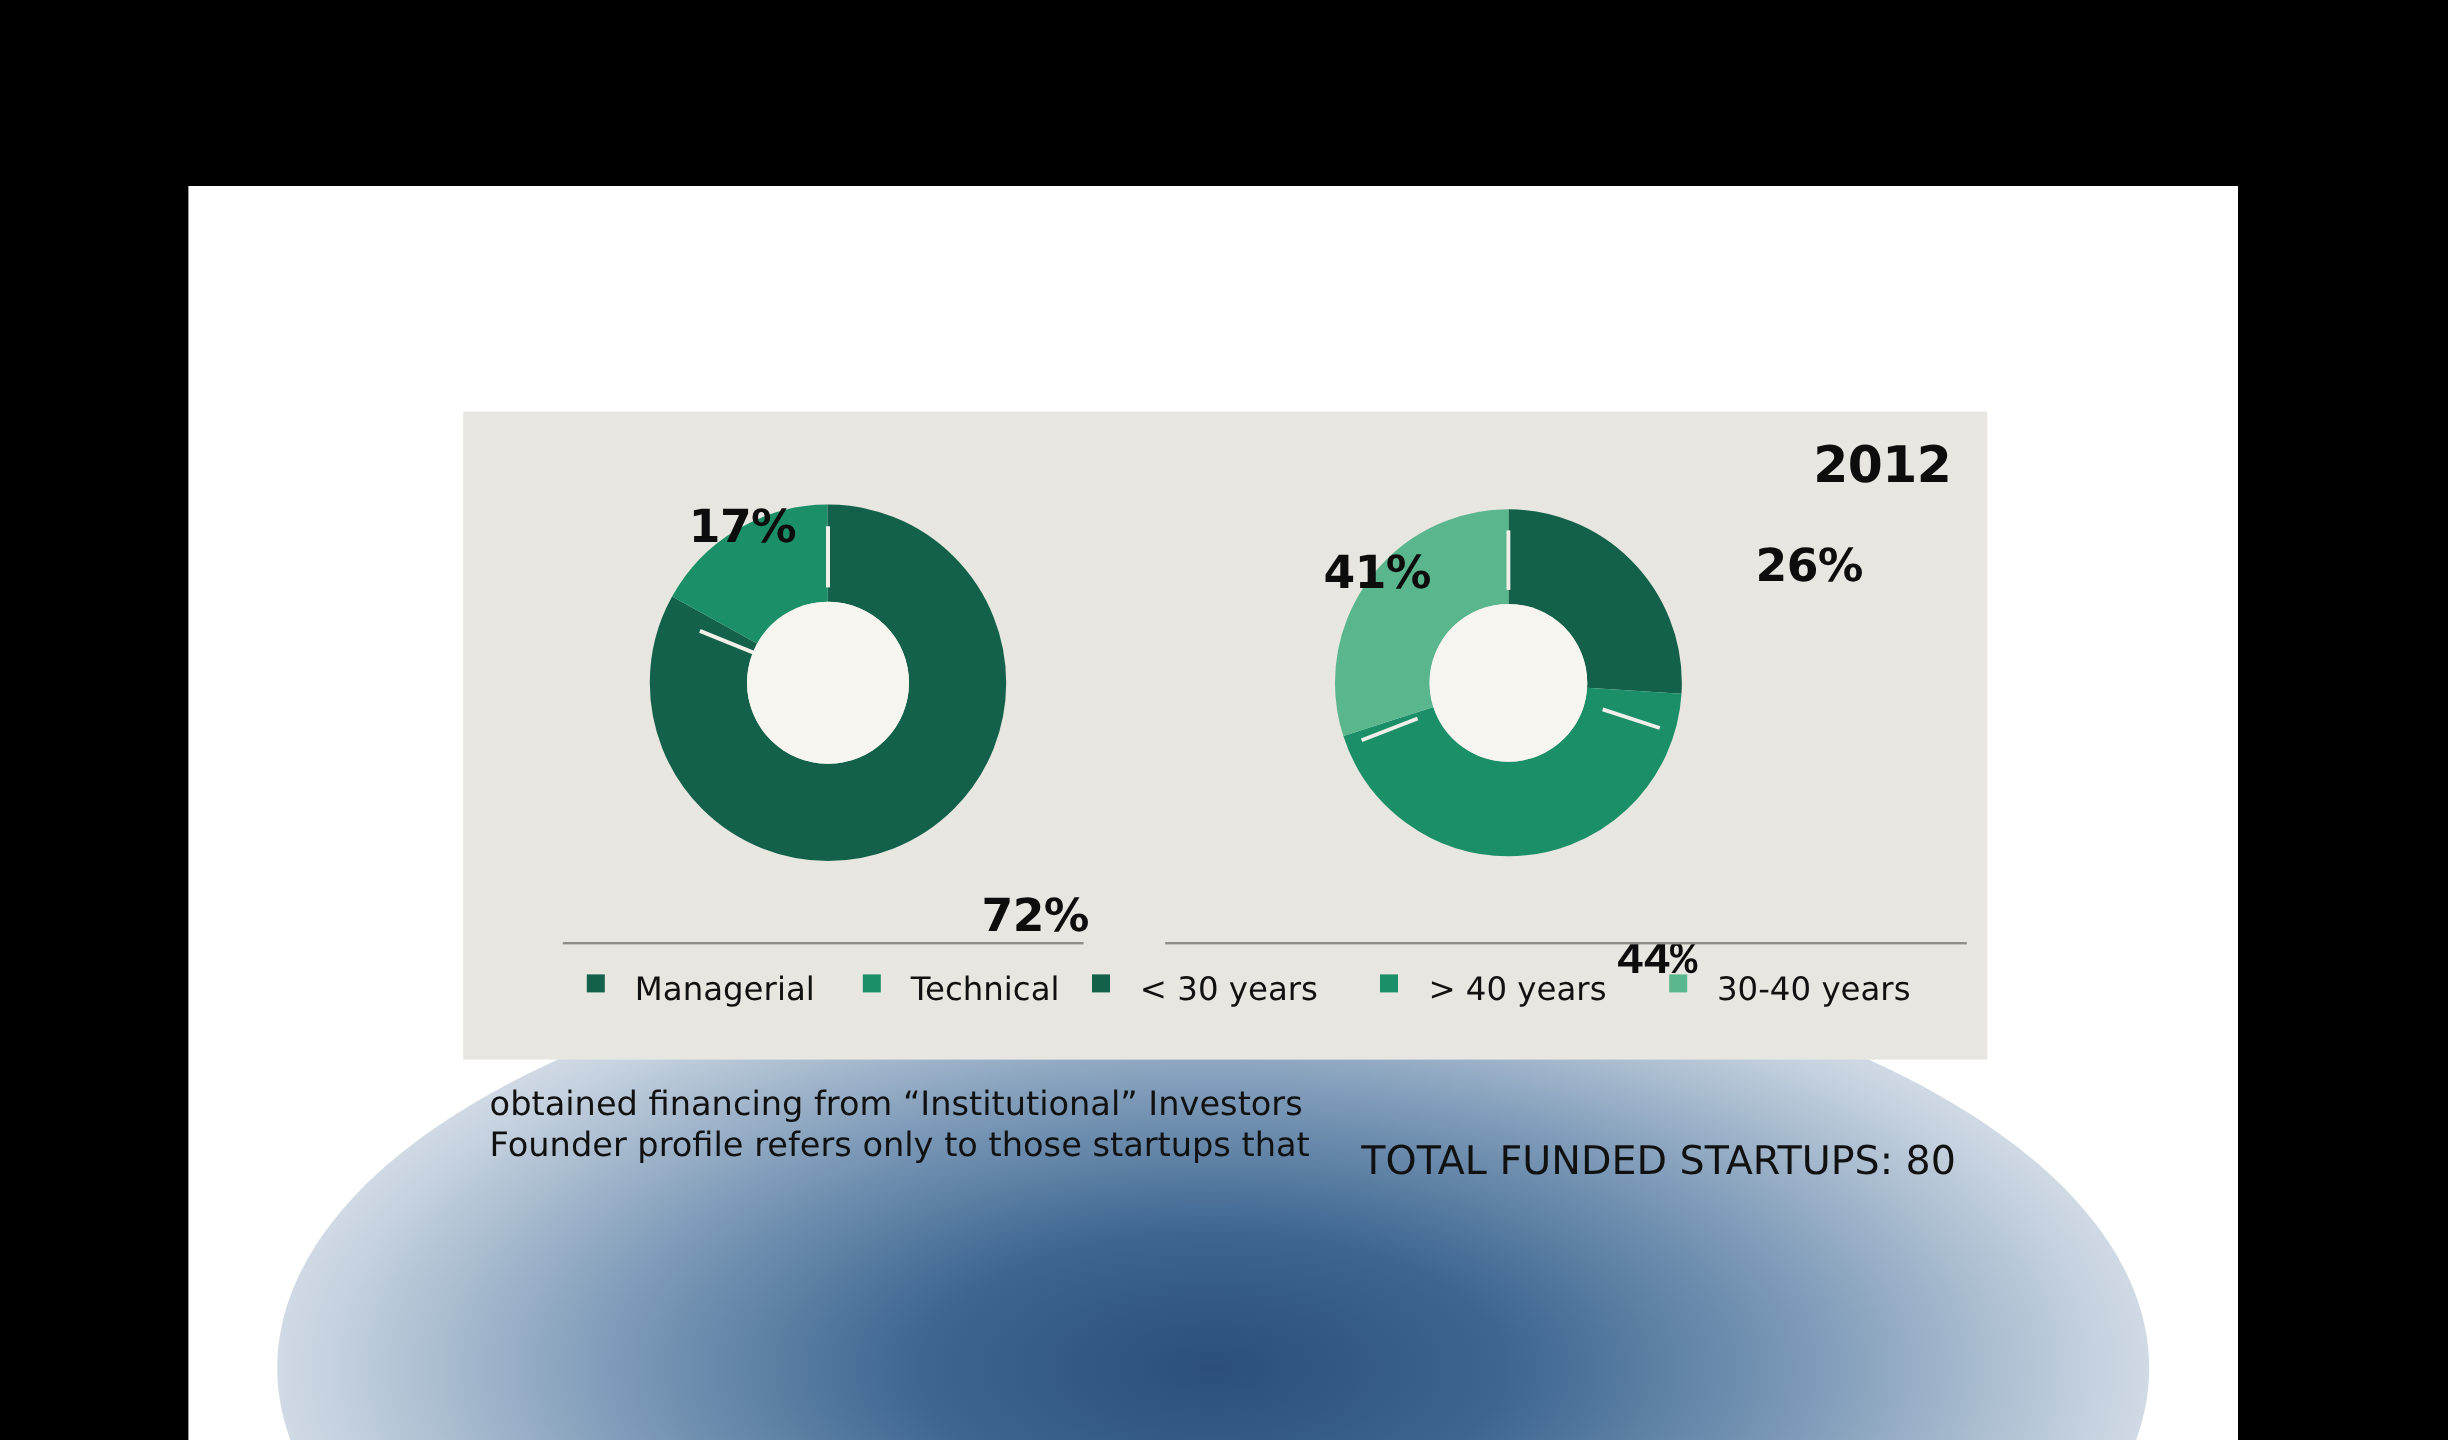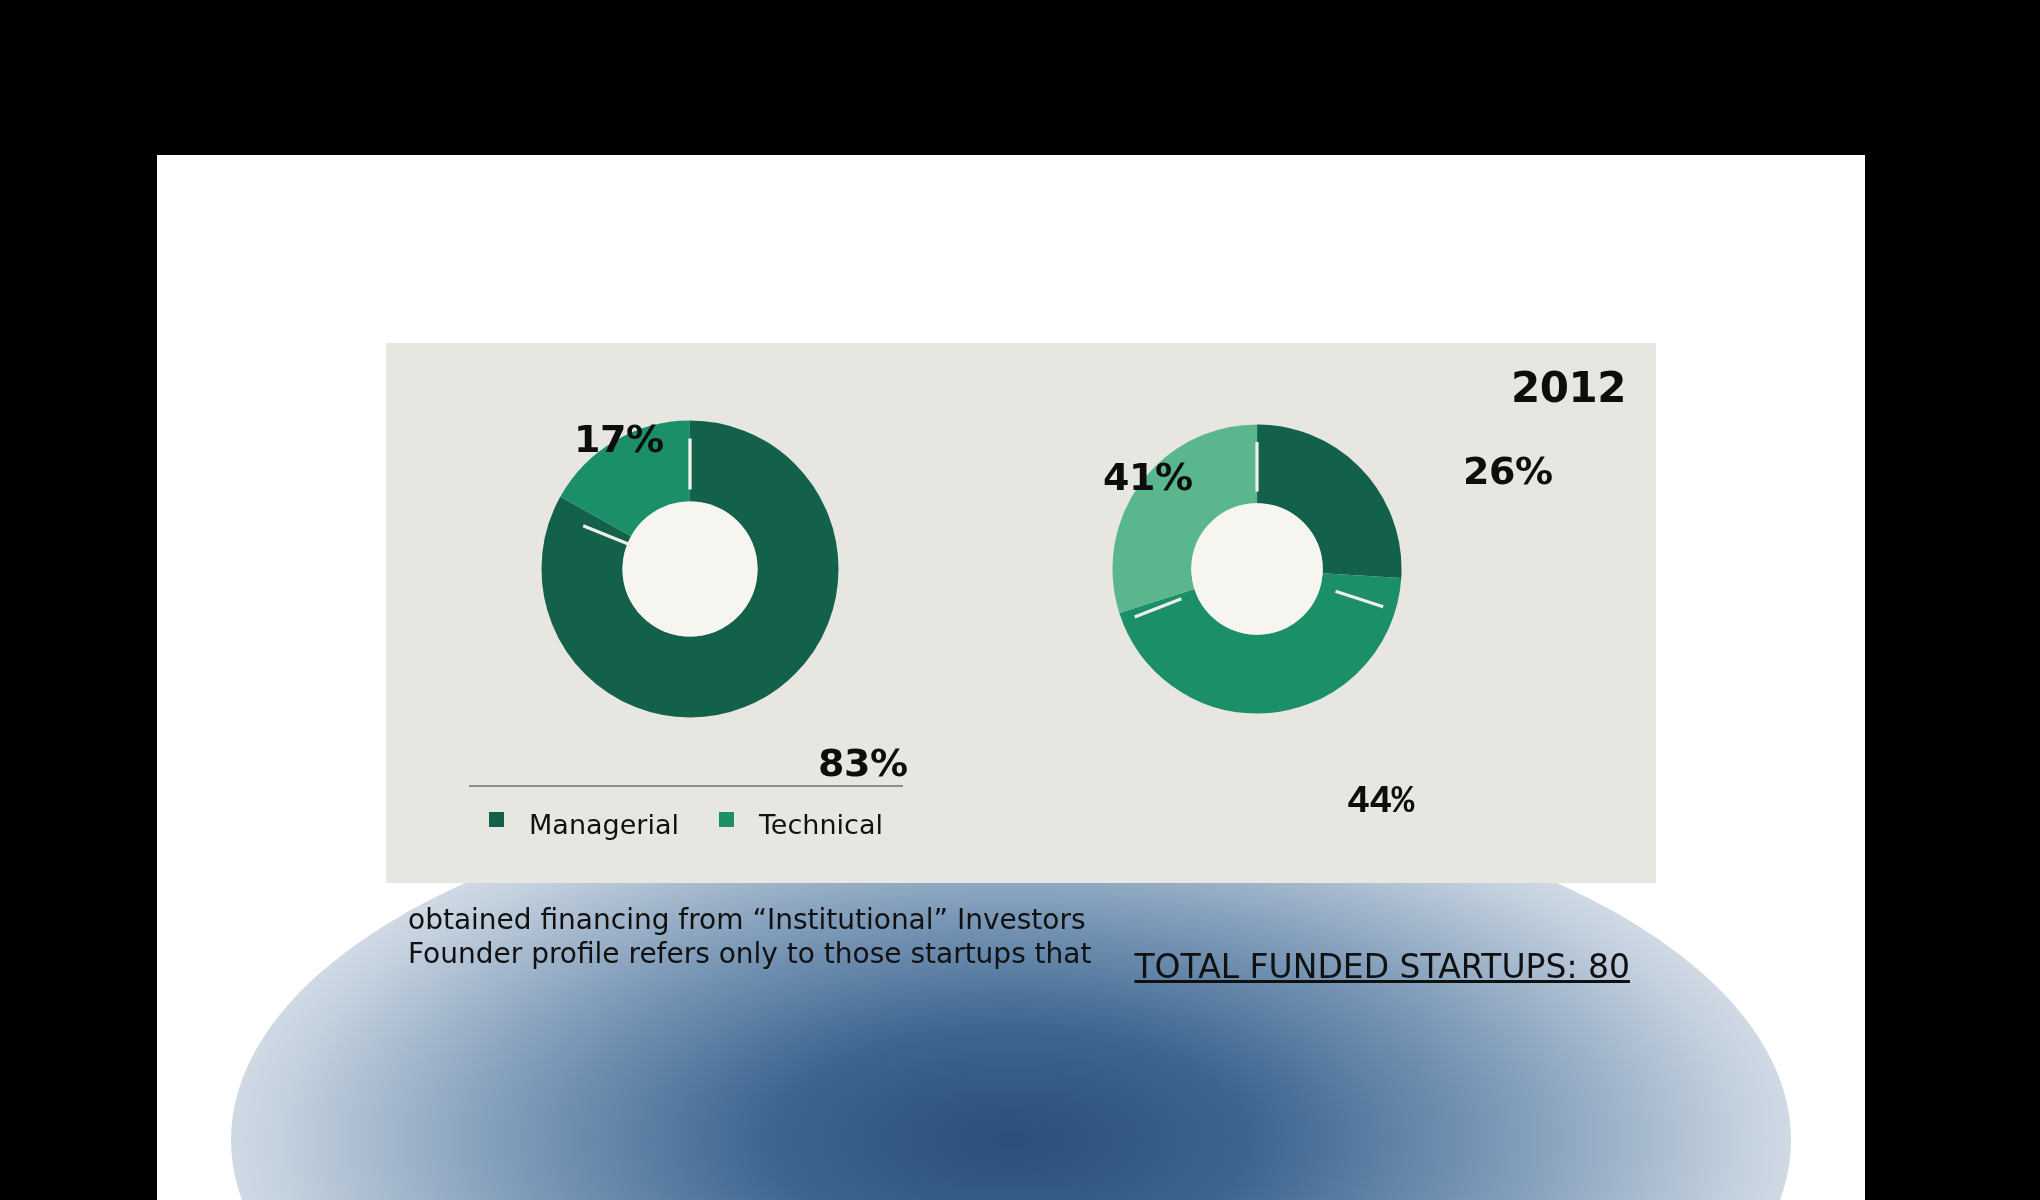--- a/index.html
+++ b/index.html
@@ -167,21 +167,20 @@
   }
   #total-line {
     position: absolute;
     right: 26px;
     top: 604px;
     font-size: 33px;
     color: #111111;
     letter-spacing: 0px;
     font-family: "DejaVu Sans", sans-serif;
     white-space: nowrap;
-    text-decoration: underline;
   }
 </style>
 </head>
 <body>
 
 <div id="stage">
 
   <div id="slide">
 
     <div id="slide-glow"></div>
@@ -198,21 +197,21 @@
             <circle cx="50" cy="50" r="36" fill="none" stroke="#13614a" stroke-width="27" stroke-dasharray="187.76 38.18" stroke-dashoffset="0" transform="rotate(-90 50 50)"></circle>
 
             <circle cx="50" cy="50" r="36" fill="none" stroke="#1b8f68" stroke-width="27" stroke-dasharray="38.18 187.76" stroke-dashoffset="-187.76" transform="rotate(-90 50 50)"></circle>
 
             <line x1="50" y1="6.5" x2="50" y2="23.5" stroke="#f0efe9" stroke-width="1.1"></line>
             <line x1="50" y1="50" x2="14.4" y2="35.6" stroke="#f0efe9" stroke-width="1.1" transform="rotate(0 50 50)"></line>
             <circle cx="50" cy="50" r="22.5" fill="#f6f5f0"></circle>
           </svg>
 
           <div class="pct-label" id="left-pct-a">17%</div>
-          <div class="pct-label" id="left-pct-b">83%</div>
+          <div class="pct-label" id="left-pct-b">72%</div>
         </div>
 
         <div class="legend">
           <div class="legend-rule"></div>
           <div class="legend-items">
             <div class="legend-item">
               <span class="legend-swatch" style="background:#13614a"></span>
               <span>Managerial</span>
             </div>
             <div class="legend-item">
@@ -237,20 +236,37 @@
             <line x1="93.2" y1="62.9" x2="76.9" y2="57.6" stroke="#f0efe9" stroke-width="1.1"></line>
             <line x1="8.1" y1="66.4" x2="24.1" y2="60.2" stroke="#f0efe9" stroke-width="1.1"></line>
             <circle cx="50" cy="50" r="22.5" fill="#f6f5f0"></circle>
           </svg>
 
           <div class="pct-label" id="right-pct-a">26%</div>
           <div class="pct-label" id="right-pct-b">44%</div>
           <div class="pct-label" id="right-pct-c">41%</div>
         </div>
 
+        <div class="legend">
+          <div class="legend-rule"></div>
+          <div class="legend-items">
+            <div class="legend-item">
+              <span class="legend-swatch" style="background:#13614a"></span>
+              <span>&lt; 30 years</span>
+            </div>
+            <div class="legend-item">
+              <span class="legend-swatch" style="background:#1b8f68"></span>
+              <span>&gt; 40 years</span>
+            </div>
+            <div class="legend-item">
+              <span class="legend-swatch" style="background:#5ab68d"></span>
+              <span>30-40 years</span>
+            </div>
+          </div>
+        </div>
       </div>
 
       <div id="footnote">
         <div>obtained financing from “Institutional” Investors</div>
         <div>Founder profile refers only to those startups that</div>
       </div>
 
       <div id="total-line">TOTAL FUNDED STARTUPS: 80</div>
 
     </div>

